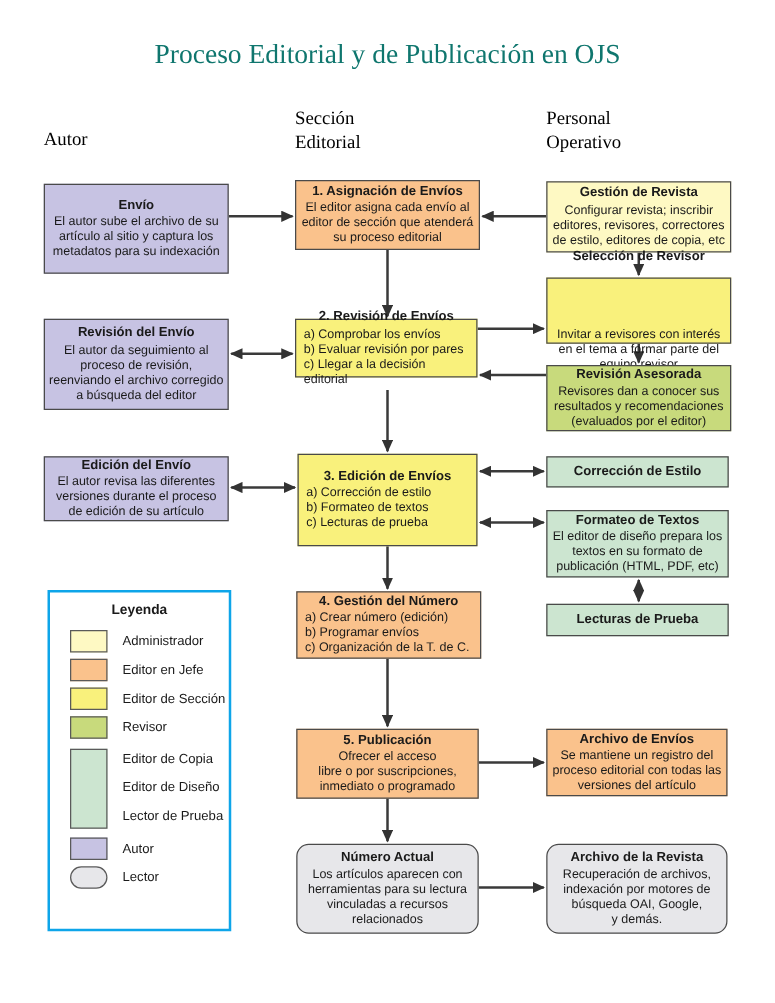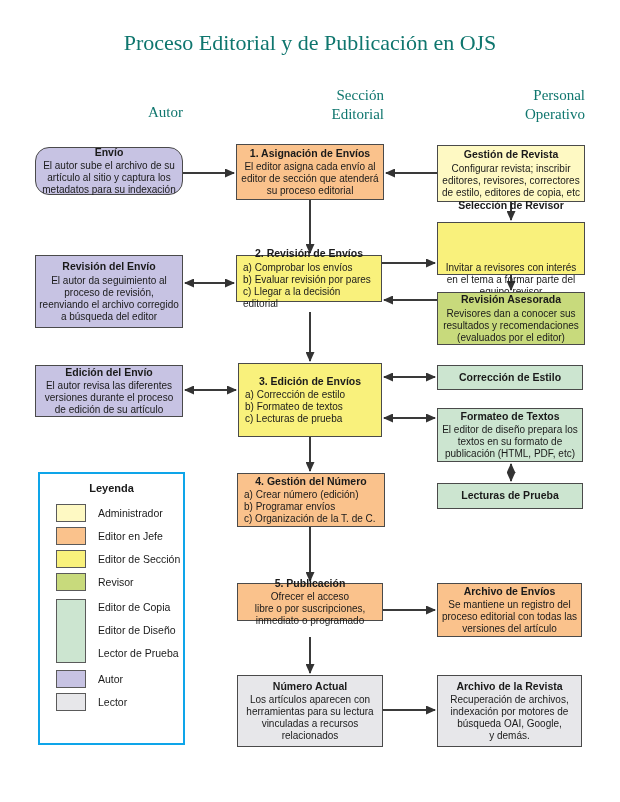--- a/index.html
+++ b/index.html
@@ -1,34 +1,34 @@
 <!DOCTYPE html>
 <html><head>
 <meta charset="utf-8">
 <style>
   html,body{margin:0;padding:0;background:#ffffff;}
   #stage{position:relative;width:620px;height:802px;background:#fff;overflow:hidden;
          font-family:"Liberation Sans",sans-serif;color:#1a1a1a;}
   .title{position:absolute;top:30px;left:0;width:620px;text-align:center;
          font-family:"Liberation Serif",serif;font-size:22px;color:#0f766e;}
-  .colhead{position:absolute;text-align:right;font-family:"Liberation Serif",serif;
-           font-size:15px;color:#0f766e;white-space:pre-line;line-height:1.25;}
+  .colhead{position:absolute;text-align:left;font-family:"Liberation Serif",serif;
+           font-size:15px;color:#000000;white-space:pre-line;line-height:1.25;}
   .box{position:absolute;box-sizing:border-box;border:1px solid #4a4a4a;
        display:flex;flex-direction:column;justify-content:center;
        text-align:center;padding:2px 3px;}
   .box .t{font-weight:bold;font-size:10.5px;line-height:1.25;}
   .box .b{font-size:10px;line-height:1.2;margin-top:1px;white-space:pre-line;}
   .box .b.list{text-align:left;padding-left:3px;}
   .c-lavender{background:#c7c3e3;}
   .c-orange{background:#fac28c;}
   .c-pink{background:#fef9c3;}
   .c-yellow{background:#f9f17c;}
   .c-ygreen{background:#c8da7c;}
   .c-mint{background:#cce5d0;}
-  .c-gray{background:#e7e7ea;}
+  .c-gray{background:#e7e7ea;border-radius:10px;}
   #arrows{position:absolute;top:0;left:0;pointer-events:none;}
   .legend{position:absolute;left:38px;top:472px;width:147px;height:273px;
           box-sizing:border-box;border:2px solid #0ea5e9;background:#fff;}
   .legend .lt{text-align:center;font-weight:bold;font-size:11px;margin-top:8px;}
   .legend .rows{padding:10px 0 0 16px;}
   .lrow{display:flex;align-items:center;margin-bottom:5px;}
   .sw{width:30px;height:18px;box-sizing:border-box;border:1px solid #5a5a5a;flex:0 0 auto;}
   .sw.tall{height:64px;}
   .lrow .lbl{font-size:10.5px;margin-left:12px;}
   .lgroup{display:flex;align-items:center;margin-bottom:5px;}
@@ -69,21 +69,21 @@
   </svg>
 
   <div class="title">Proceso Editorial y de Publicación en OJS</div>
 
   <div class="colhead" style="left:35px;top:103px;width:148px;">Autor</div>
   <div class="colhead" style="left:236px;top:86px;width:148px;">Sección
 Editorial</div>
   <div class="colhead" style="left:437px;top:86px;width:148px;">Personal
 Operativo</div>
 
-  <div class="box c-lavender" style="left:35px;top:147px;width:148px;height:48px;border-radius:14px;">
+  <div class="box c-lavender" style="left:35px;top:147px;width:148px;height:72px;">
     <div class="t">Envío</div>
     <div class="b">El autor sube el archivo de su artículo al sitio y captura los metadatos para su indexación</div>
   </div>
   <div class="box c-lavender" style="left:35px;top:255px;width:148px;height:73px;">
     <div class="t">Revisión del Envío</div>
     <div class="b">El autor da seguimiento al proceso de revisión, reenviando el archivo corregido a búsqueda del editor</div>
   </div>
   <div class="box c-lavender" style="left:35px;top:365px;width:148px;height:52px;">
     <div class="t">Edición del Envío</div>
     <div class="b">El autor revisa las diferentes versiones durante el proceso de edición de su artículo</div>
@@ -104,21 +104,21 @@
     <div class="b list">a) Corrección de estilo
 b) Formateo de textos
 c) Lecturas de prueba</div>
   </div>
   <div class="box c-orange" style="left:237px;top:473px;width:148px;height:54px;">
     <div class="t">4. Gestión del Número</div>
     <div class="b list">a) Crear número (edición)
 b) Programar envíos
 c) Organización de la T. de C.</div>
   </div>
-  <div class="box c-orange" style="left:237px;top:583px;width:146px;height:38px;">
+  <div class="box c-orange" style="left:237px;top:583px;width:146px;height:56px;">
     <div class="t">5. Publicación</div>
     <div class="b">Ofrecer el acceso
 libre o por suscripciones,
 inmediato o programado</div>
   </div>
   <div class="box c-gray" style="left:237px;top:675px;width:146px;height:72px;">
     <div class="t">Número Actual</div>
     <div class="b">Los artículos aparecen con herramientas para su lectura vinculadas a recursos relacionados</div>
   </div>
 

